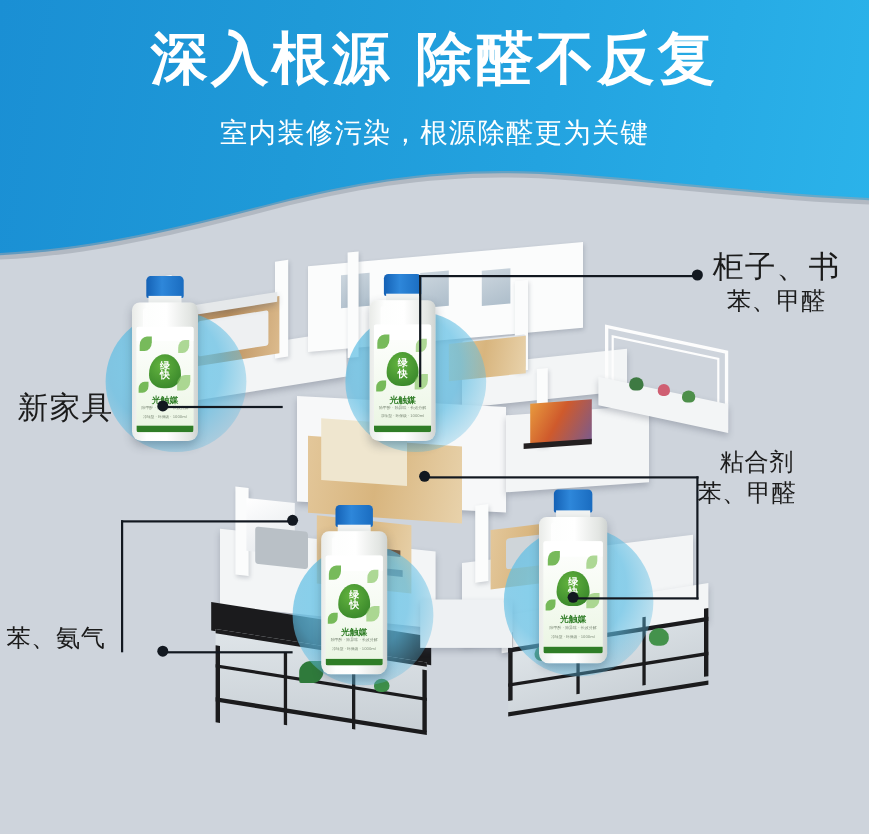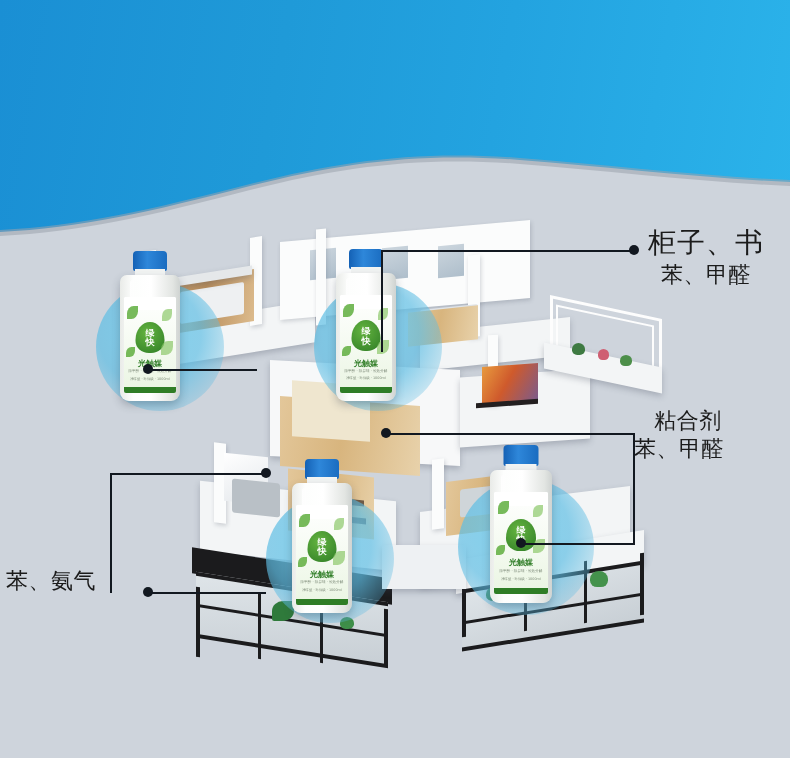--- a/index.html
+++ b/index.html
@@ -112,20 +112,22 @@
       <defs>
         <linearGradient id="wgrad" x1="0" y1="0" x2="1" y2="0">
           <stop offset="0" stop-color="#1a8fd4"></stop>
           <stop offset="0.45" stop-color="#21a0de"></stop>
           <stop offset="1" stop-color="#2cb5ec"></stop>
         </linearGradient>
       </defs>
       <path d="M0,240 L0,232 C80,228 150,212 250,186 C340,163 420,152 520,160 C610,167 700,178 790,182 L790,240 Z" fill="#ced4dc"></path>
       <path d="M0,236 L0,230 C80,226 150,210 250,184 C340,161 420,150 520,158 C610,165 700,176 790,180 L790,186 C700,182 610,171 520,164 C420,156 340,167 250,190 C150,216 80,232 0,236 Z" fill="#9aa3ad" opacity="0.55"></path>
     </svg>
+    <div class="title">深入根源  除醛不反复</div>
+    <div class="subtitle">室内装修污染，根源除醛更为关键</div>
   </div>
 
   <div class="scene">
 
     <div class="house">
 
       <div class="slab" style="left:10px;top:100px;width:185px;height:42px;transform:skewY(-9deg);"></div>
       <div class="wall" style="left:22px;top:36px;width:14px;height:80px;transform:skewY(-9deg);"></div>
       <div class="wall" style="left:130px;top:22px;width:12px;height:88px;transform:skewY(-9deg);"></div>
       <div class="floor-wood2" style="left:34px;top:62px;width:100px;height:52px;transform:skewY(-9deg);"></div>
@@ -310,20 +312,21 @@
     <div class="cline ch" style="left:148px;top:387px;width:118px;"></div>
     <div class="cdot" style="left:261px;top:263px;"></div>
     <div class="cdot" style="left:143px;top:382px;"></div>
 
     <div class="callout al-l" style="left:648px;top:20px;">
       <div class="co-main">柜子、书</div>
       <div class="co-sub" style="text-align:center;">苯、甲醛</div>
     </div>
 
     <div class="callout al-l" style="left:16px;top:148px;">
+      <div class="co-main">新家具</div>
     </div>
 
     <div class="callout al-l" style="left:652px;top:202px;">
       <div class="co-sub" style="text-align:center;">粘合剂</div>
       <div class="co-sub" style="text-align:center;margin-left:-18px;">苯、甲醛</div>
     </div>
 
     <div class="callout al-l" style="left:16px;top:362px;">
       <div class="co-sub" style="text-align:right;margin-left:-10px;">苯、氨气</div>
     </div>

